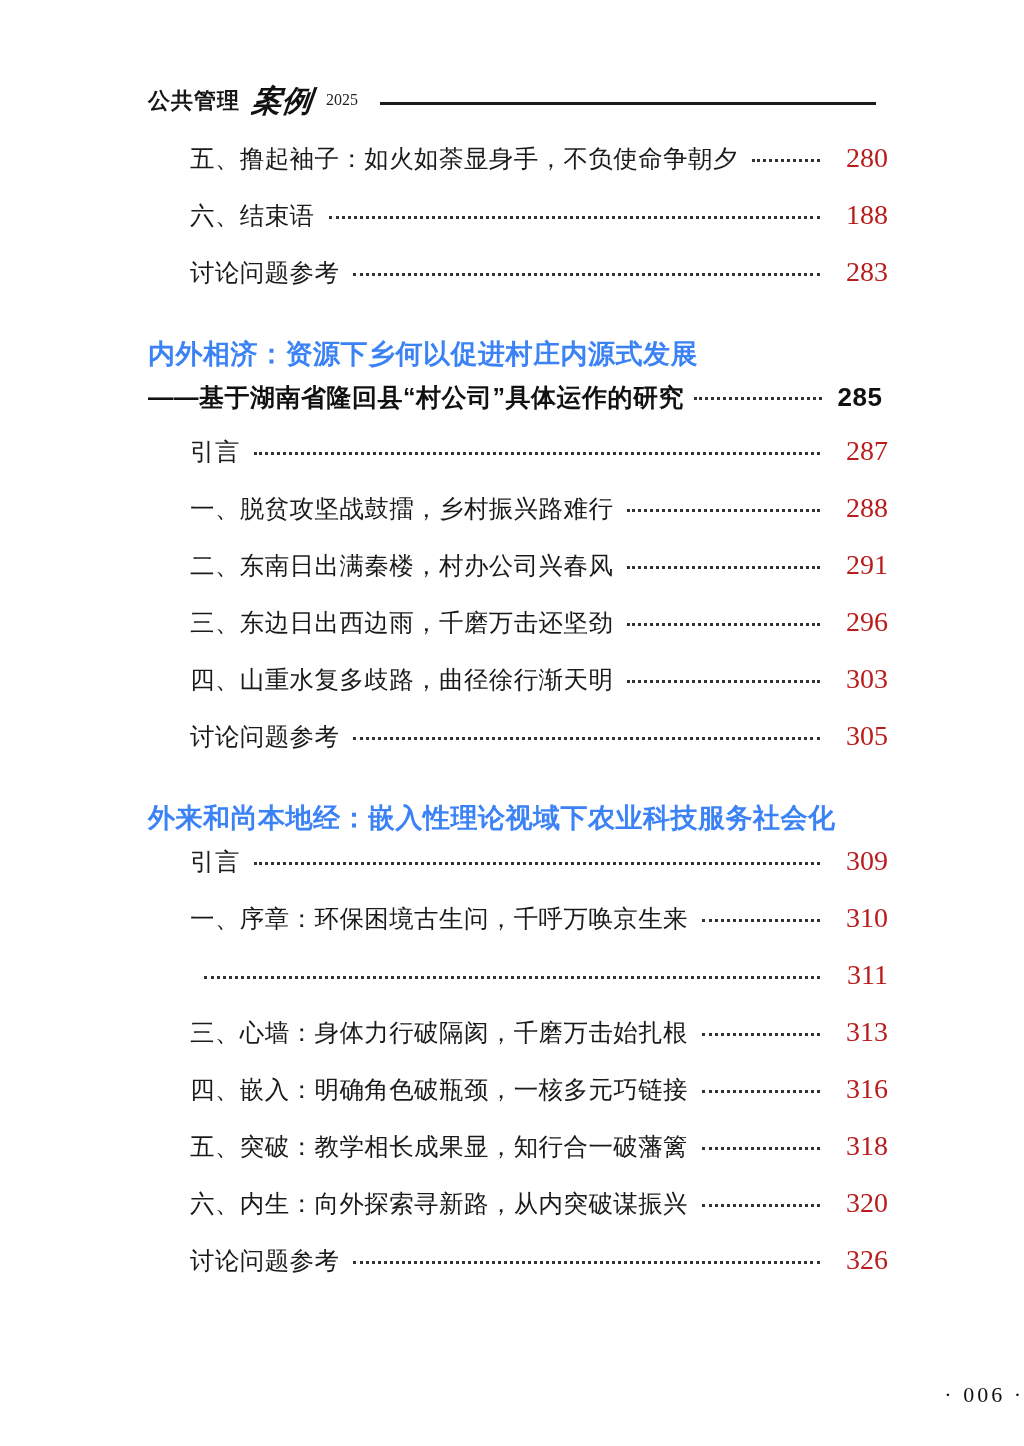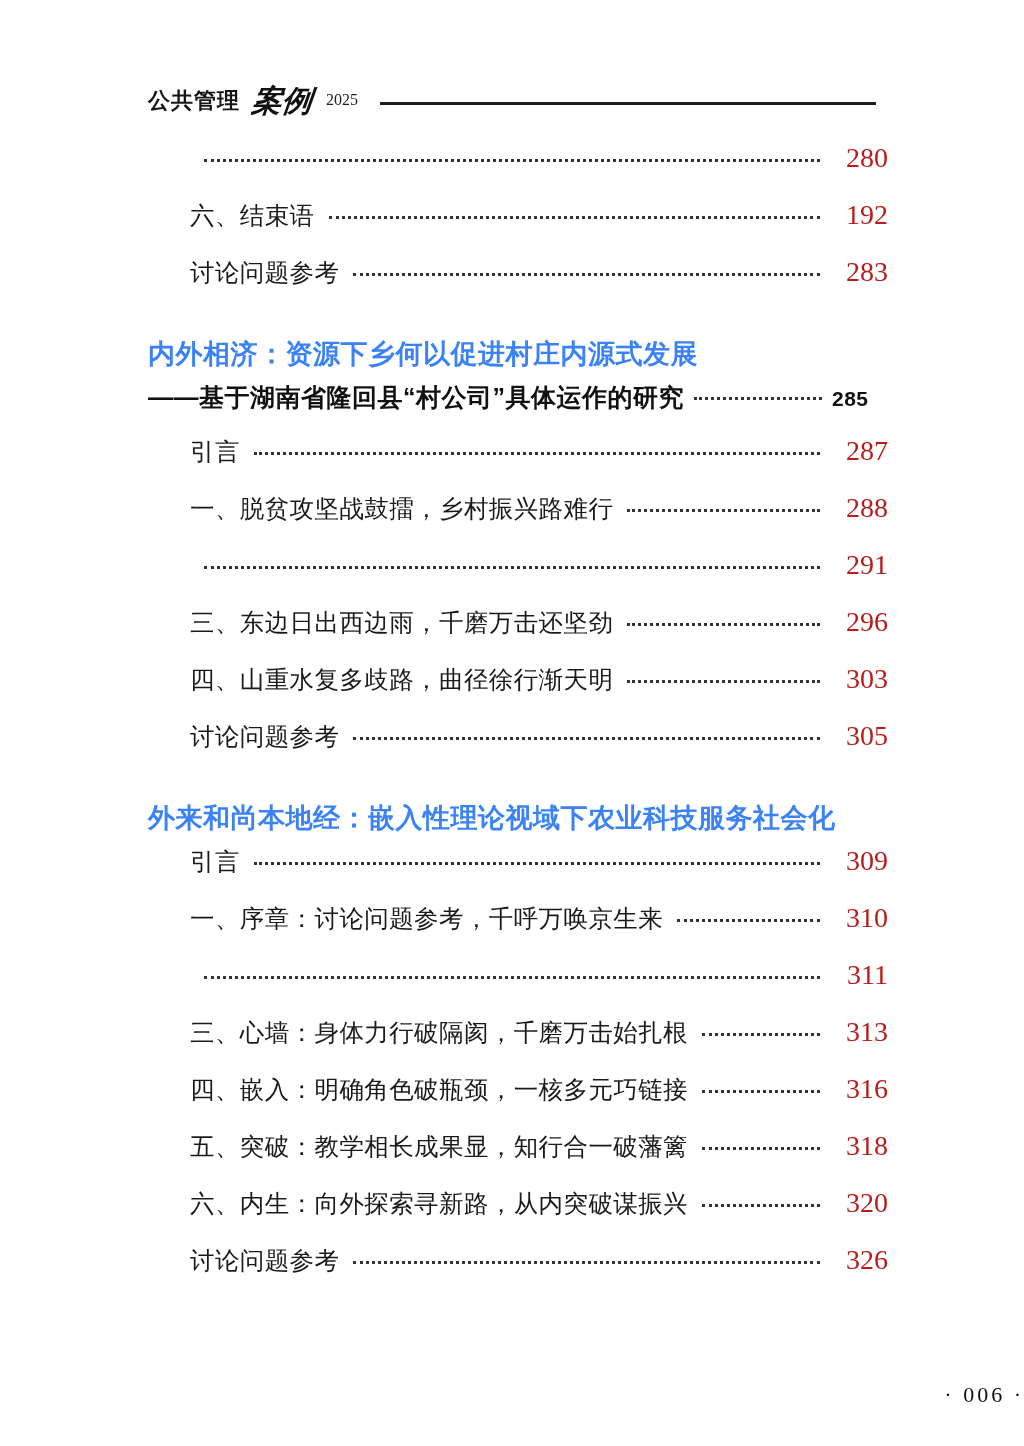--- a/index.html
+++ b/index.html
@@ -139,24 +139,24 @@
   .group-line2 .leader {
     flex: 1 1 auto;
     margin: 0 10px 0 10px;
     position: relative;
     top: -6px;
     border-bottom: 3px dotted #333;
     height: 1px;
     min-width: 20px;
   }
   .group-line2 .page-num {
-    font-size: 21px;
+    font-size: 26px;
     font-weight: 700;
     min-width: 56px;
-    text-align: left;
+    text-align: center;
   }
 
   
   .footer {
     position: absolute;
     left: 0;
     top: 1382px;
     width: 1024px;
     text-align: right;
     font-family: "Liberation Serif", "DejaVu Serif", serif;
@@ -173,27 +173,28 @@
   <div class="header">
     <span class="header-title">公共管理</span>
     <span class="header-script">案例</span>
     <span class="header-year">2025</span>
     <span class="header-rule"></span>
   </div>
 
   <div class="toc">
 
     <div class="row entry">
+      <span class="label">五、撸起袖子：如火如荼显身手，不负使命争朝夕</span>
       <span class="leader"></span>
       <span class="page-num">280</span>
     </div>
     <div class="row entry">
       <span class="label">六、结束语</span>
       <span class="leader"></span>
-      <span class="page-num">192</span>
+      <span class="page-num">188</span>
     </div>
     <div class="row entry">
       <span class="label">讨论问题参考</span>
       <span class="leader"></span>
       <span class="page-num">283</span>
     </div>
 
     <div class="group">
       <div class="group-line1">内外相济：资源下乡何以促进村庄内源式发展</div>
       <div class="group-line2">
@@ -206,20 +207,21 @@
         <span class="label">引言</span>
         <span class="leader"></span>
         <span class="page-num">287</span>
       </div>
       <div class="row entry">
         <span class="label">一、脱贫攻坚战鼓擂，乡村振兴路难行</span>
         <span class="leader"></span>
         <span class="page-num">288</span>
       </div>
       <div class="row entry">
+        <span class="label">二、东南日出满秦楼，村办公司兴春风</span>
         <span class="leader"></span>
         <span class="page-num">291</span>
       </div>
       <div class="row entry">
         <span class="label">三、东边日出西边雨，千磨万击还坚劲</span>
         <span class="leader"></span>
         <span class="page-num">296</span>
       </div>
       <div class="row entry">
         <span class="label">四、山重水复多歧路，曲径徐行渐天明</span>
@@ -235,21 +237,21 @@
 
     <div class="group">
       <div class="group-line1">外来和尚本地经：嵌入性理论视域下农业科技服务社会化</div>
 
       <div class="row entry">
         <span class="label">引言</span>
         <span class="leader"></span>
         <span class="page-num">309</span>
       </div>
       <div class="row entry">
-        <span class="label">一、序章：讨论问题参考，千呼万唤京生来</span>
+        <span class="label">一、序章：环保困境古生问，千呼万唤京生来</span>
         <span class="leader"></span>
         <span class="page-num">310</span>
       </div>
       <div class="row entry">
         <span class="leader"></span>
         <span class="page-num">311</span>
       </div>
       <div class="row entry">
         <span class="label">三、心墙：身体力行破隔阂，千磨万击始扎根</span>
         <span class="leader"></span>

